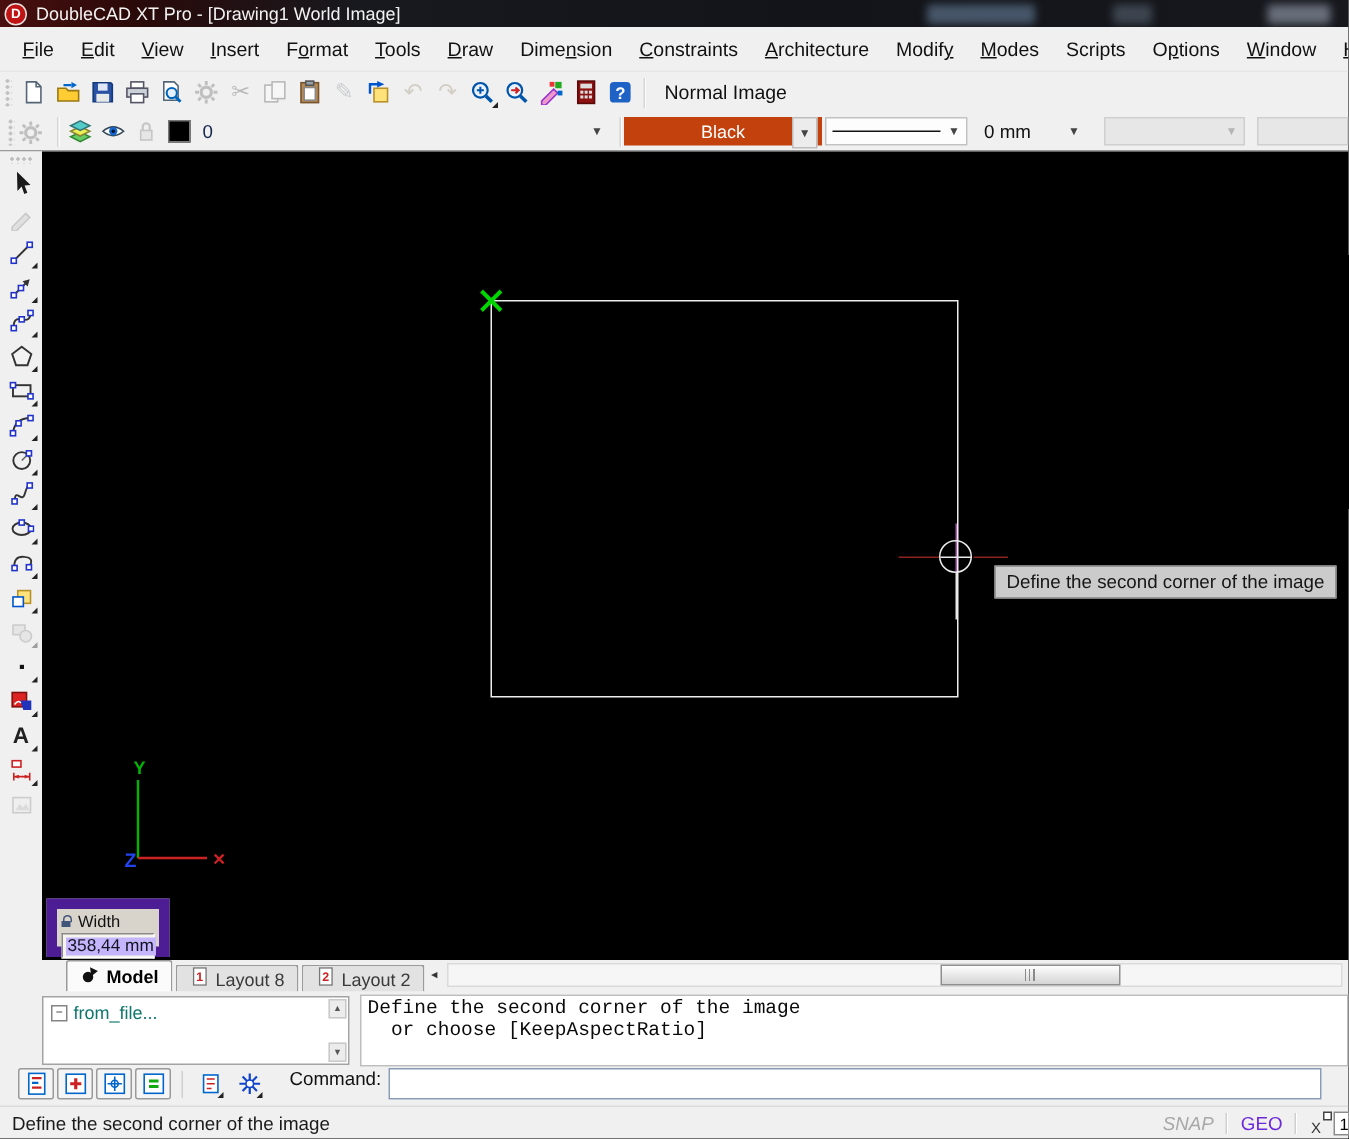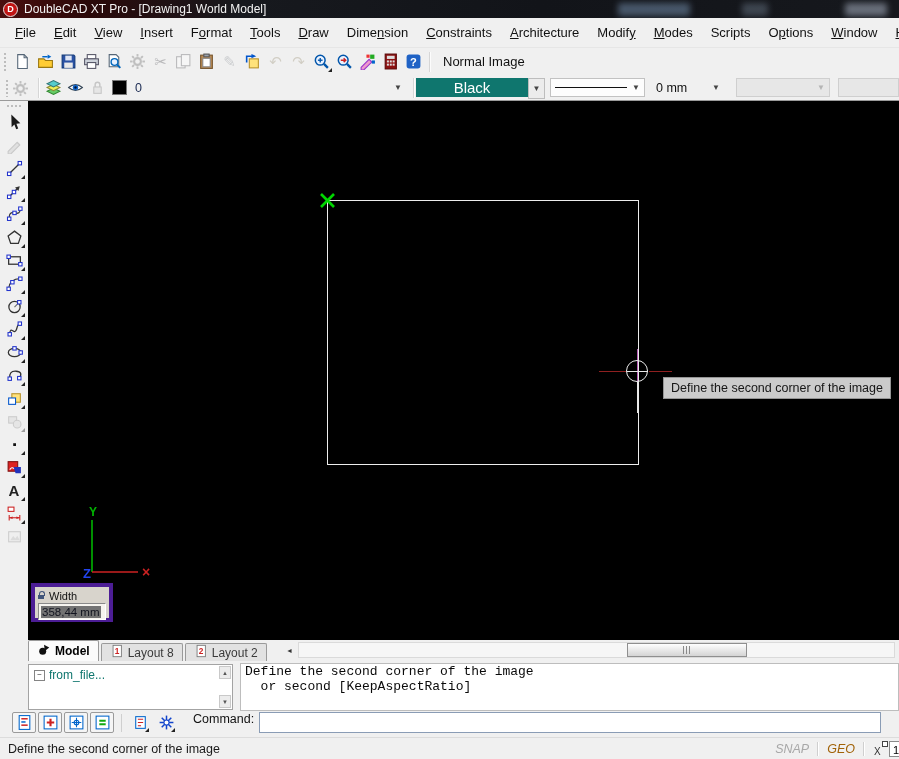--- a/index.html
+++ b/index.html
@@ -36,22 +36,22 @@
   .sep{width:1px;height:20px;background:#d6d6d6;border-right:1px solid #fcfcfc;margin:0 4px;}
   #tb1-label{font-size:13px;color:#111;margin-left:8px;}
   .abs{position:absolute;}
   .dd{font-size:8px;color:#444;}
   .combo{display:flex;align-items:center;box-sizing:border-box;}
   #layer-combo{left:42px;top:2px;height:21px;width:364px;}
   #layer-combo .tbi{margin:0;}
   #layer-name{font-size:12.5px;color:#1a2a52;margin-left:8px;}
   #layer-dd{margin-left:auto;margin-right:4px;}
   .swatch{width:13px;height:13px;background:#000;border:1px solid #777;margin-left:4px;}
-  #color-combo{left:416px;top:3px;width:112px;height:19px;background:#0f766e;color:#fff;
-    font-size:15px;justify-content:center;}
+  #color-combo{left:416px;top:3px;width:132px;height:19px;background:#c2410c;color:#fff;
+    font-size:12px;justify-content:center;}
   #color-dd-btn{left:528px;top:3px;width:15px;height:19px;background:#ececec;border:1px solid #bdbdbd;
     display:flex;align-items:center;justify-content:center;}
   #line-combo{left:550px;top:3px;width:95px;height:19px;background:#fdfdfd;border:1px solid #c2c2c2;
     padding:0 4px;}
   #line-sample{flex:1;height:1px;background:#111;margin-right:5px;}
   #mm-combo{left:652px;top:3px;width:72px;height:19px;padding:0 4px;font-size:12.5px;color:#111;}
   #mm-combo .dd{margin-left:auto;}
   .combo-dis{background:#e7e7e7;border:1px solid #cfcfcf;}
   #dis-combo1{left:736px;top:3px;width:94px;height:19px;padding:0 4px;}
   #dis-combo1 .dd{margin-left:auto;color:#b5b5b5;}
@@ -72,36 +72,36 @@
   #redl-left{left:571px;width:27px;}
   #redl-right{left:621px;width:23px;}
   #magv{position:absolute;left:609px;top:248px;width:1px;height:33px;background:#b35cb3;}
   #whitev{position:absolute;left:609px;top:281px;width:1px;height:31px;background:#e8e8e8;}
   #whiteh{position:absolute;left:599px;top:270px;width:21px;height:1px;background:#e8e8e8;}
   #ring{position:absolute;left:598px;top:259px;width:22px;height:22px;border:1.5px solid #ececec;
     border-radius:50%;box-sizing:border-box;}
   #tooltip{position:absolute;left:635px;top:276px;height:20px;line-height:20px;padding:0 7px;
     background:#cbcbcb;border:1px solid #959595;color:#161616;font-size:12.5px;white-space:nowrap;}
   #axes{position:absolute;left:48px;top:403px;}
-  .wh{position:absolute;top:482px;width:82px;height:39px;background:#d8d4cc;border:4px solid #4c1d95;
+  .wh{position:absolute;top:498px;width:82px;height:39px;background:#d8d4cc;border:7px solid #4c1d95;
     box-sizing:border-box;padding:2px 3px;color:#111;}
   #wh-width{left:3px;} #wh-height{left:86px;}
   .wh .lbl{display:flex;align-items:center;gap:3px;font-size:11px;height:13px;}
   .wh .field{margin-top:1px;height:17px;background:#f6f4ef;border:1px solid #8a8a8a;
     border-right-color:#fff;border-bottom-color:#fff;box-sizing:border-box;
     display:flex;align-items:center;padding:0 2px;font-size:11.5px;white-space:nowrap;}
-  .selval{background:#737373;color:#12141f;padding:0 1px;}
+  .selval{background:#c4b5fd;color:#12141f;padding:0 1px;}
   .lockico{width:8px;height:9px;position:relative;display:inline-block;}
   .lockico::before{content:"";position:absolute;left:1px;top:0;width:4px;height:4px;
     border:1px solid #41557a;border-bottom:none;border-radius:3px 3px 0 0;}
   .lockico::after{content:"";position:absolute;left:0;top:4px;width:6px;height:4px;
     background:#41557a;}
   
   #tabrow{position:absolute;left:0;top:640px;width:899px;height:21px;background:#f0f0f0;}
-  #tabs{position:absolute;left:28px;bottom:0;display:flex;align-items:flex-end;}
+  #tabs{position:absolute;left:44px;bottom:0;display:flex;align-items:flex-end;}
   .tab{display:inline-flex;align-items:center;gap:4px;height:17px;padding:0 8px;font-size:12px;
     background:#e2e2e2;border:1px solid #9a9a9a;border-bottom:none;color:#3a3a3a;margin-right:2px;
     border-radius:2px 2px 0 0;}
   .tab.active{background:#fbfbfb;font-weight:bold;height:20px;color:#000;}
   .tab .svgi{width:14px;height:14px;}
   #tab-scroll-left{position:absolute;left:283px;top:3px;width:13px;height:15px;font-size:7px;
     color:#333;display:flex;align-items:center;justify-content:center;}
   #hscroll{position:absolute;left:298px;top:2px;width:597px;height:16px;background:#f6f6f6;
     border:1px solid #dadada;box-sizing:border-box;}
   #hthumb{position:absolute;left:328px;top:0;width:120px;height:14px;
@@ -136,32 +136,32 @@
   #cmd-label{margin-left:14px;font-size:12.5px;color:#111;}
   #cmd-input{flex:1;margin-left:5px;height:19px;border:1px solid #8a9cb5;background:#fff;
     font-size:12px;padding:0 3px;outline:none;font-family:"Liberation Mono",monospace;}
   
   #statusbar{position:absolute;left:0;top:737px;width:899px;height:22px;background:#f0f0f0;
     border-top:1px solid #dcdcdc;box-sizing:border-box;display:flex;align-items:center;font-size:12.5px;}
   #status-msg{margin-left:8px;color:#1a1a1a;}
   #status-right{margin-left:auto;display:flex;align-items:center;}
   #snap-ind{color:#a8a8a8;font-style:italic;}
   .sdiv{width:1px;height:14px;background:#cfcfcf;border-right:1px solid #fff;margin:0 8px;}
-  #geo-ind{color:#a16207;font-style:italic;}
+  #geo-ind{color:#6d28d9;}
   #coordbox{width:16px;height:16px;border:1px solid #8a8a8a;background:#fff;font-size:11px;
     line-height:16px;padding-left:3px;box-sizing:border-box;margin-right:-6px;}
 </style>
 </head>
 <body>
 
 <div id="app">
 
   <div id="titlebar">
     <span id="logo">D</span>
-    <span id="title">DoubleCAD XT Pro - [Drawing1 World Model]</span>
+    <span id="title">DoubleCAD XT Pro - [Drawing1 World Image]</span>
     <div class="tb-blur" id="blur1"></div>
     <div class="tb-blur" id="blur2"></div>
     <div class="tb-blur" id="blur3"></div>
   </div>
 
   <div id="menubar">
     <div class="grip"></div>
     <div id="menu-items"><span class="menu-item"><u>F</u>ile</span><span class="menu-item"><u>E</u>dit</span><span class="menu-item"><u>V</u>iew</span><span class="menu-item"><u>I</u>nsert</span><span class="menu-item">F<u>o</u>rmat</span><span class="menu-item"><u>T</u>ools</span><span class="menu-item"><u>D</u>raw</span><span class="menu-item">Dime<u>n</u>sion</span><span class="menu-item"><u>C</u>onstraints</span><span class="menu-item"><u>A</u>rchitecture</span><span class="menu-item">Modif<u>y</u></span><span class="menu-item"><u>M</u>odes</span><span class="menu-item">Scripts</span><span class="menu-item">O<u>p</u>tions</span><span class="menu-item"><u>W</u>indow</span><span class="menu-item"><u>H</u>elp</span></div>
   </div>
 
@@ -559,21 +559,21 @@
     <div id="tree">
       <div class="tree-row">
         <span class="expander">−</span>
         <span id="tree-root">from_file...</span>
       </div>
       <div id="treescroll">
         <div class="tsb">▲</div>
         <div class="tsb">▼</div>
       </div>
     </div>
-    <div id="history"><div>Define the second corner of the image</div><div>  or second [KeepAspectRatio]</div></div>
+    <div id="history"><div>Define the second corner of the image</div><div>  or choose [KeepAspectRatio]</div></div>
     <div id="cmdrow">
       <span id="cmd-icons" style="display:flex;align-items:center;">
           <div class="cbtn">
             <svg viewBox="0 0 16 16" class="svgi">
               <rect x="3" y="1.5" width="10" height="13" fill="#fff" stroke="#0066cc"></rect>
               <path d="M5 4.5h6" stroke="#cc2222" stroke-width="1.4"></path>
               <path d="M5 7.5h4" stroke="#0066cc" stroke-width="1.4"></path>
               <path d="M5 10.5h6" stroke="#cc2222" stroke-width="1.4"></path>
             </svg>
           </div>

